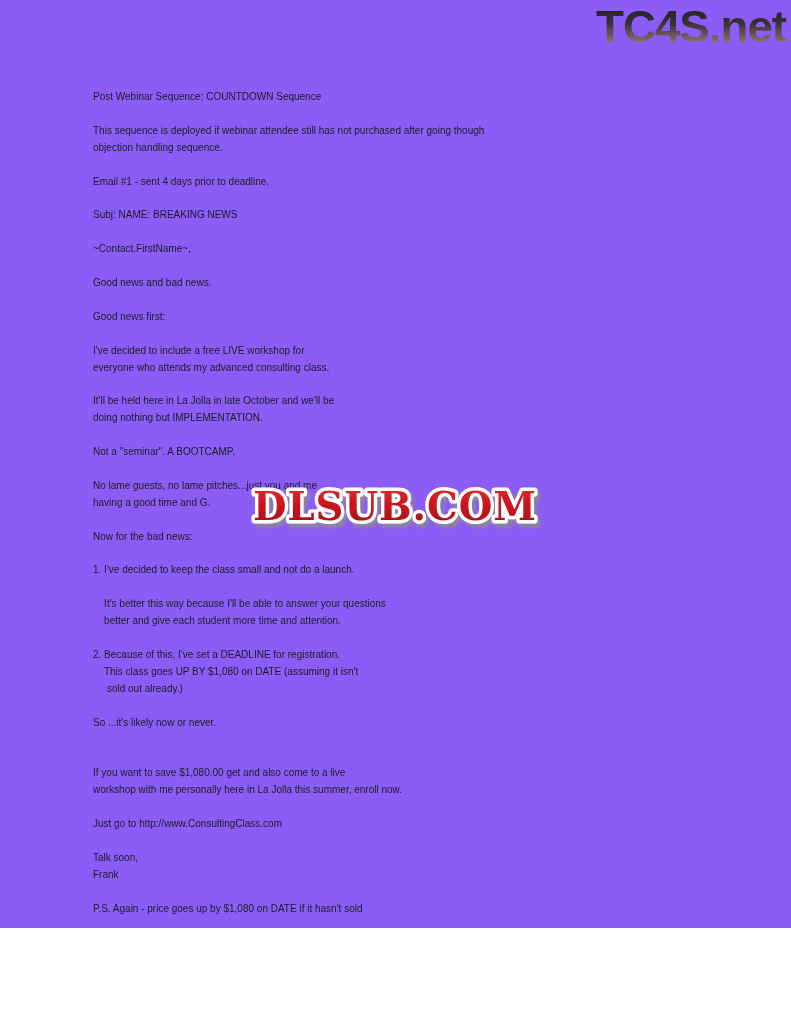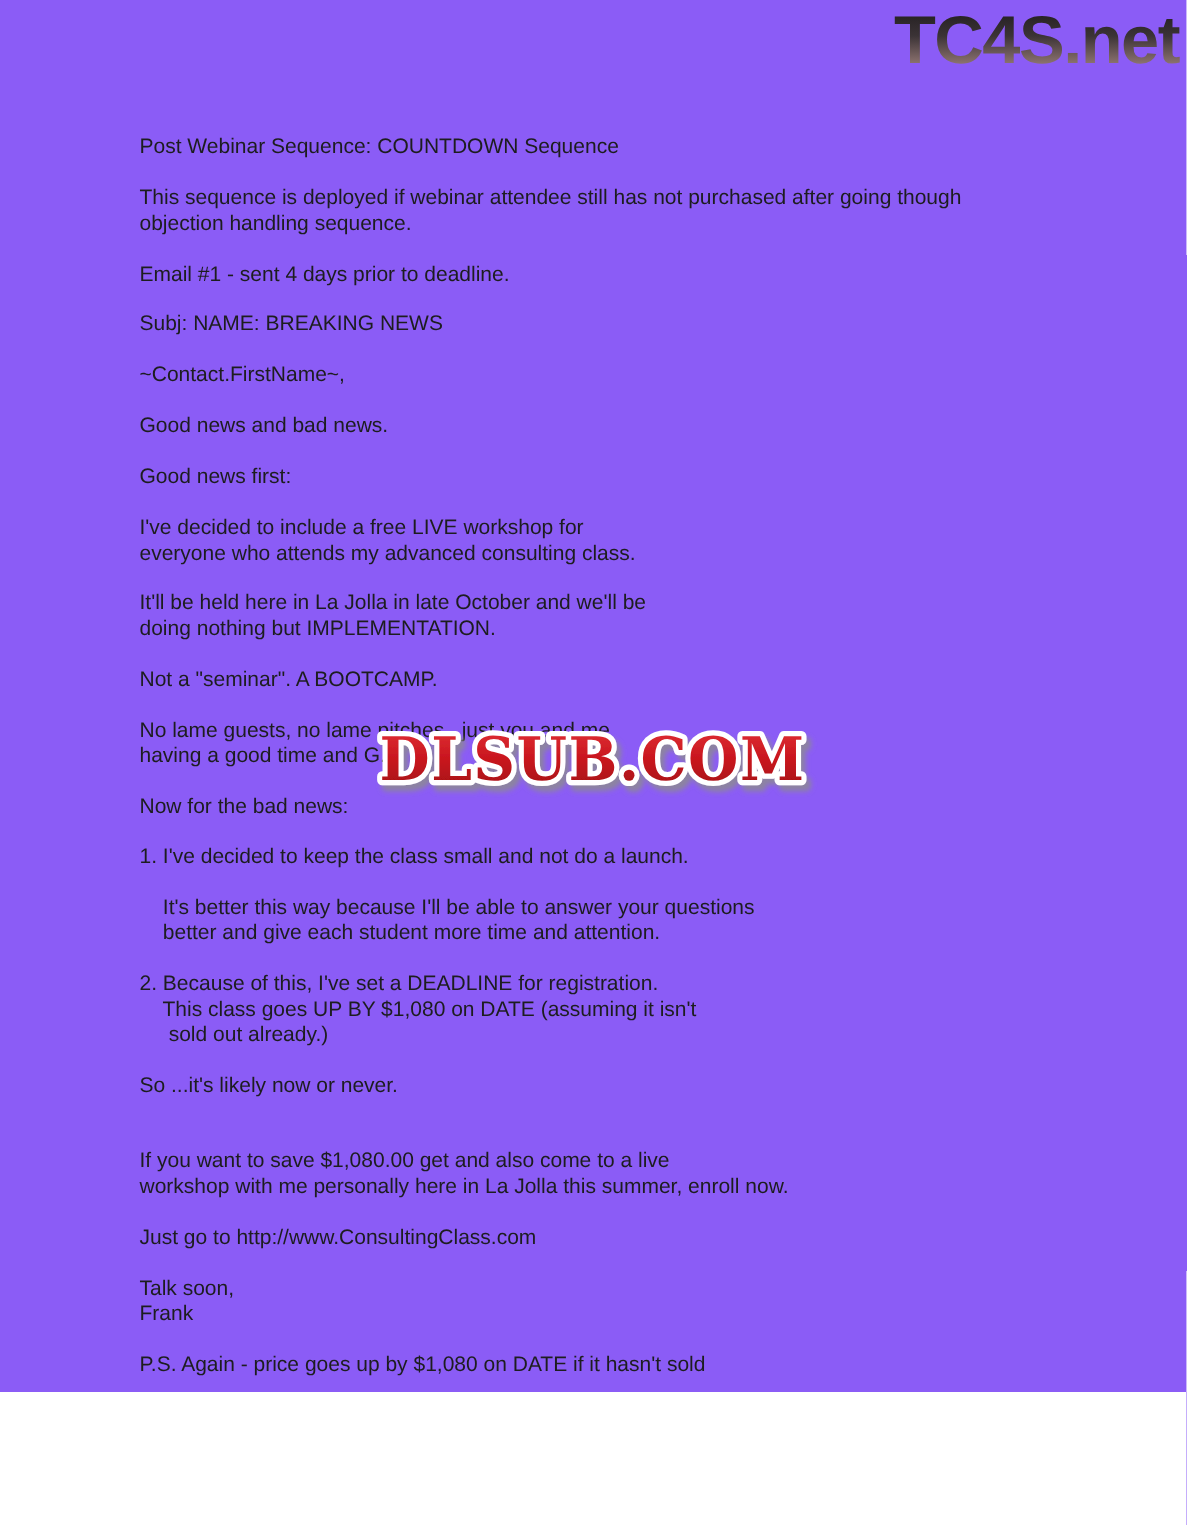--- a/index.html
+++ b/index.html
@@ -28,21 +28,21 @@
     font-weight: bold;
     font-size: 45px;
     letter-spacing: -1px;
   }
   
   .doc {
     position: absolute;
     left: 93px;
     top: 89px;
     width: 660px;
-    font-size: 14px;
+    font-size: 10px;
     line-height: 16.9px;
     color: #1d1d1f;
     white-space: pre;
   }
   .doc-line {
     min-height: 16.9px;
   }
   
   .wm {
     position: absolute;

